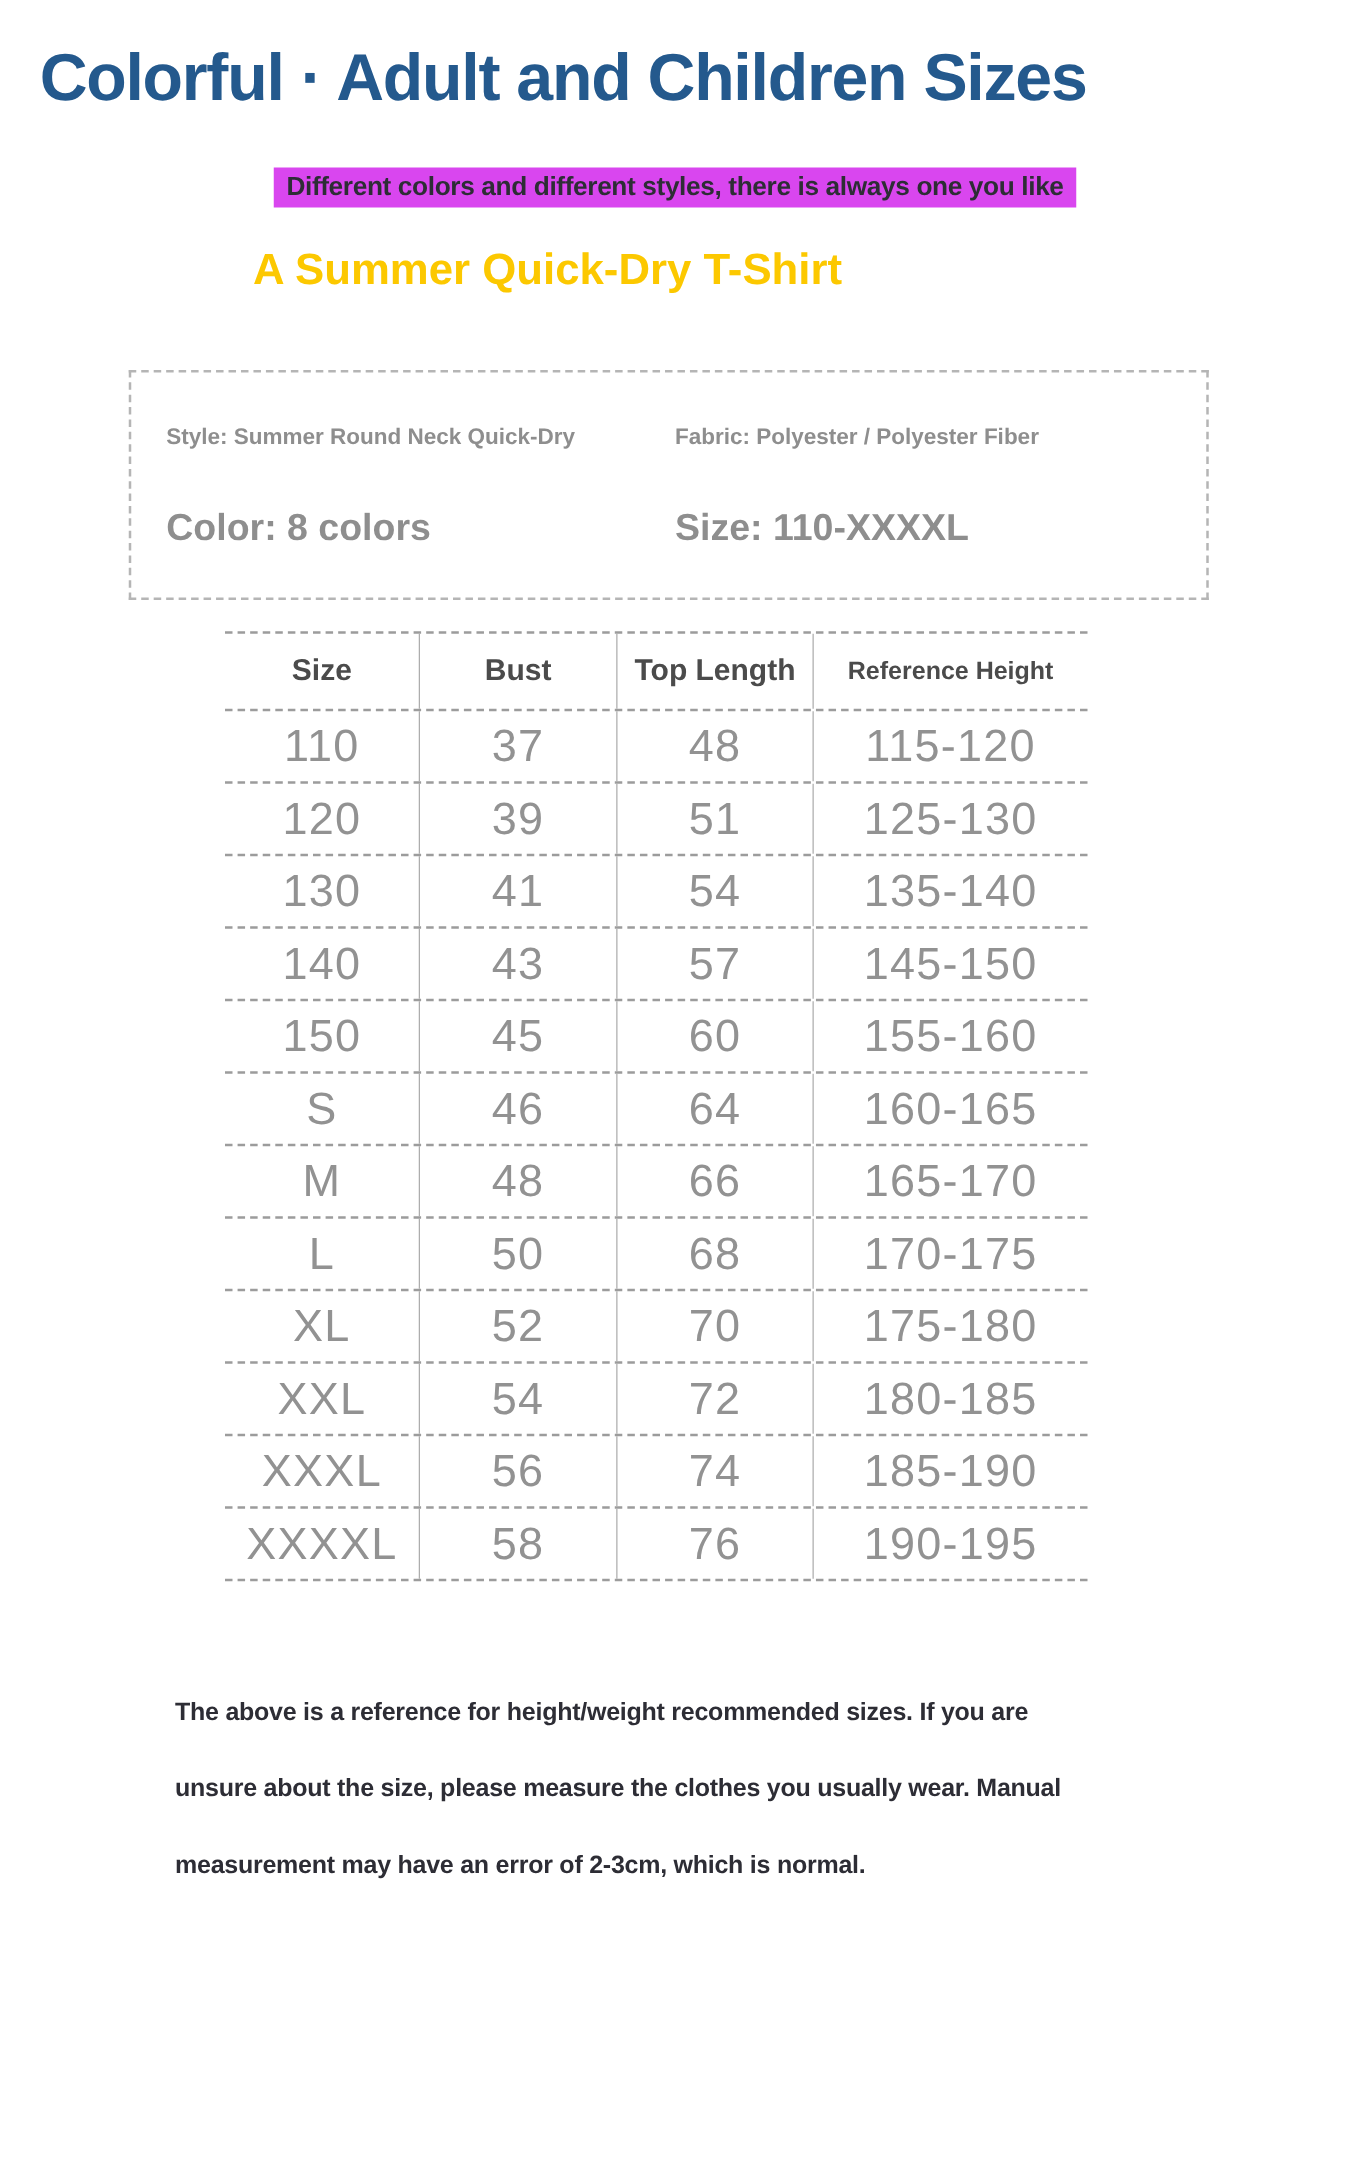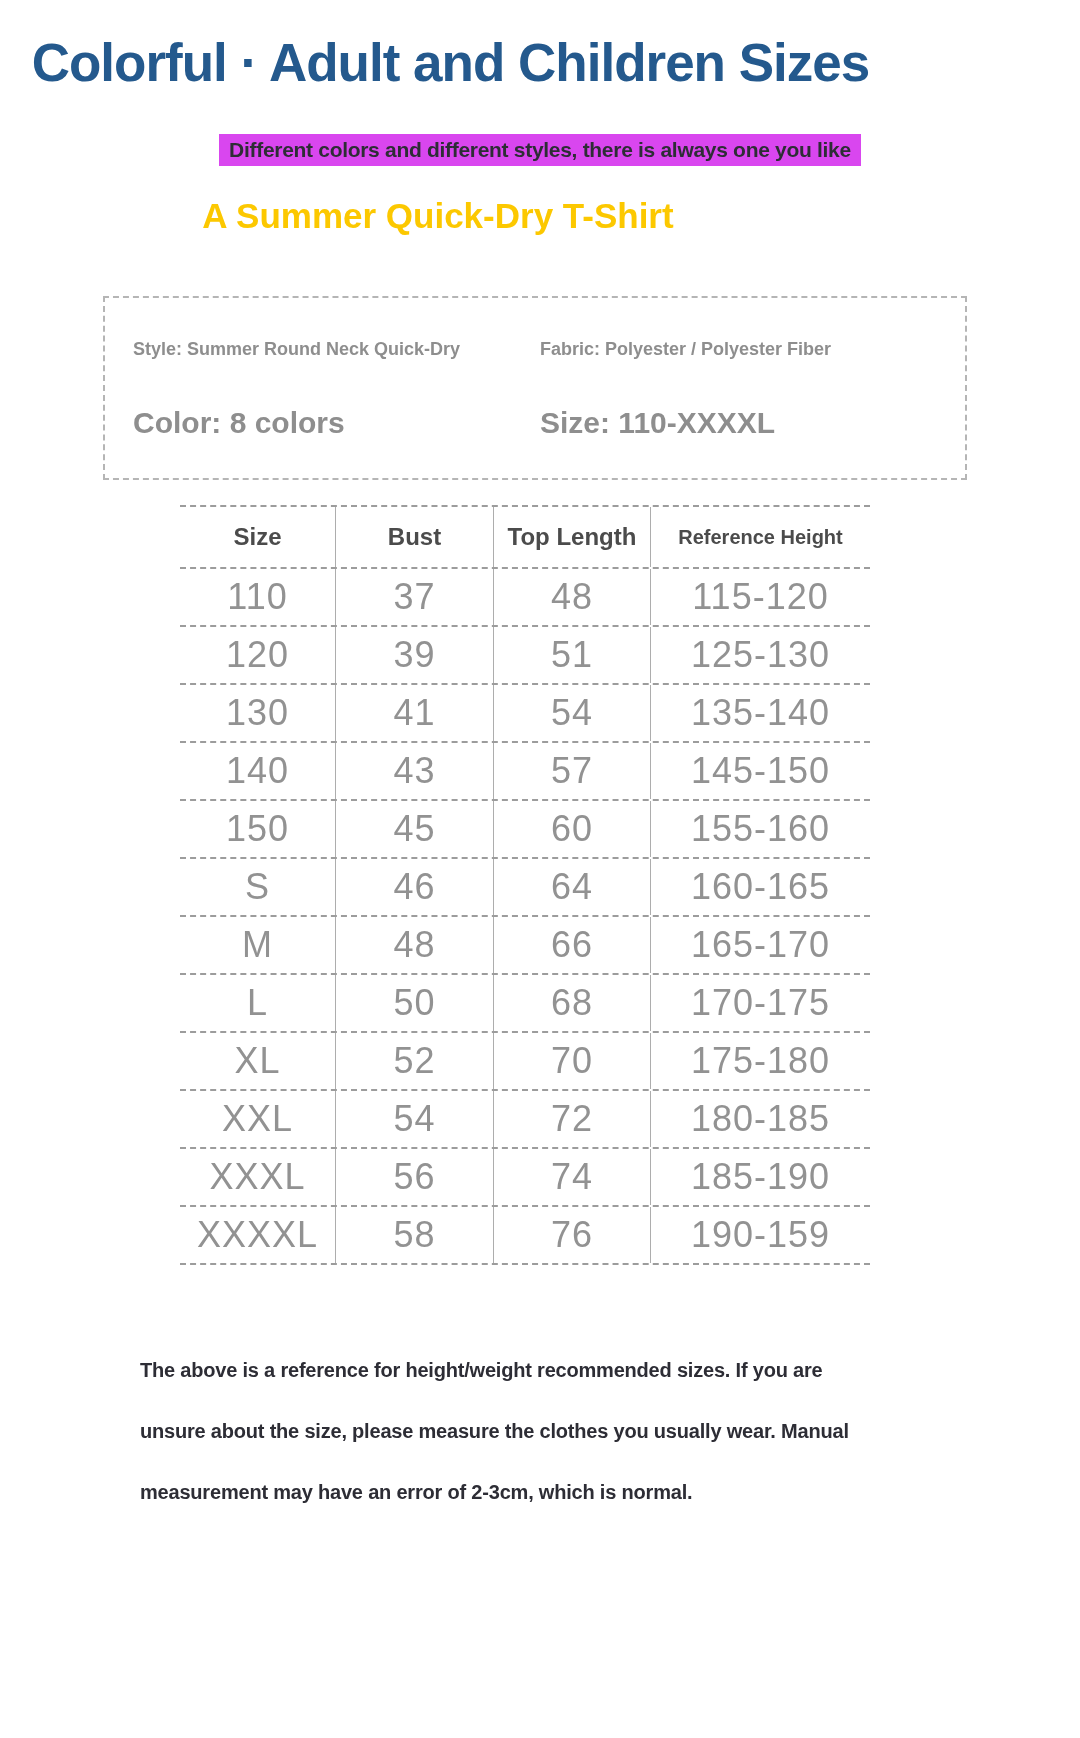--- a/index.html
+++ b/index.html
@@ -194,21 +194,21 @@
         <div class="tr">
           <div class="td">XXXL</div>
           <div class="td">56</div>
           <div class="td">74</div>
           <div class="td">185-190</div>
         </div>
         <div class="tr">
           <div class="td">XXXXL</div>
           <div class="td">58</div>
           <div class="td">76</div>
-          <div class="td">190-159</div>
+          <div class="td">190-195</div>
         </div>
       </div>
   </div>
 
   <div class="footer-note">
     <div class="line">The above is a reference for height/weight recommended sizes. If you are</div>
     <div class="line">unsure about the size, please measure the clothes you usually wear. Manual</div>
     <div class="line">measurement may have an error of 2-3cm, which is normal.</div>
   </div>
 

